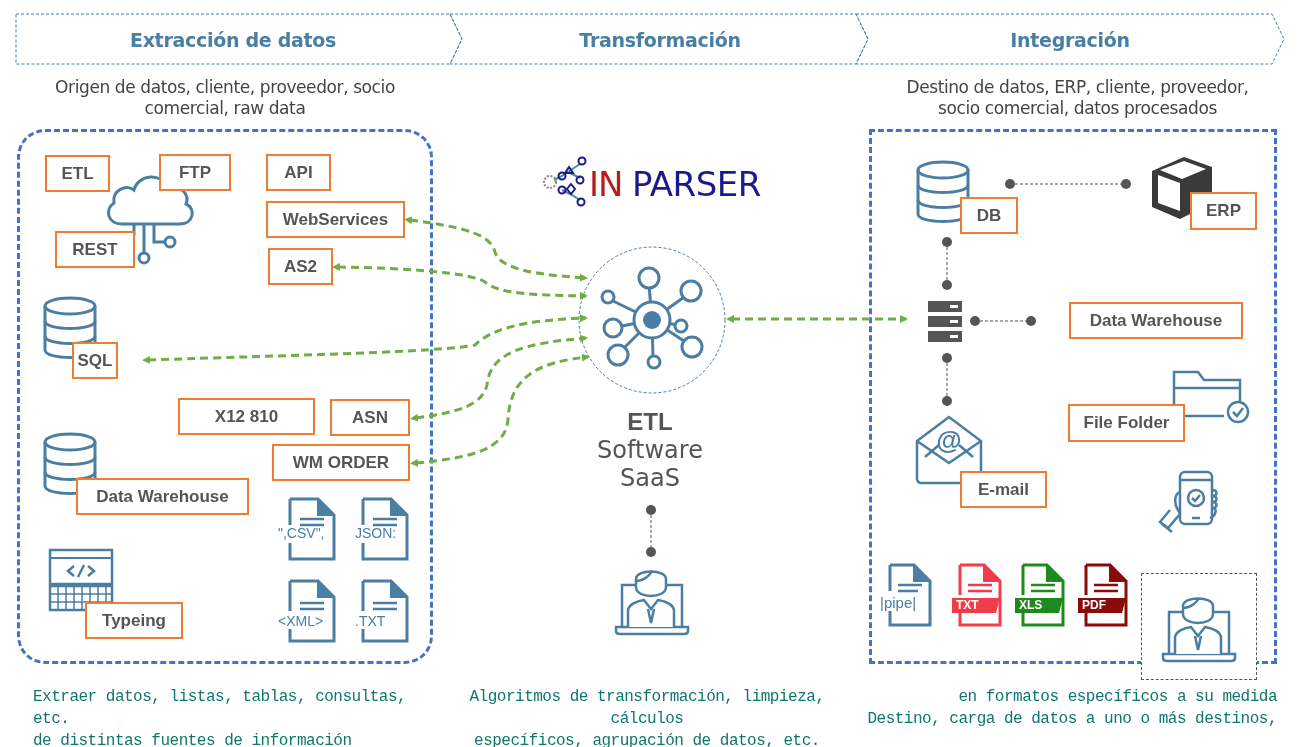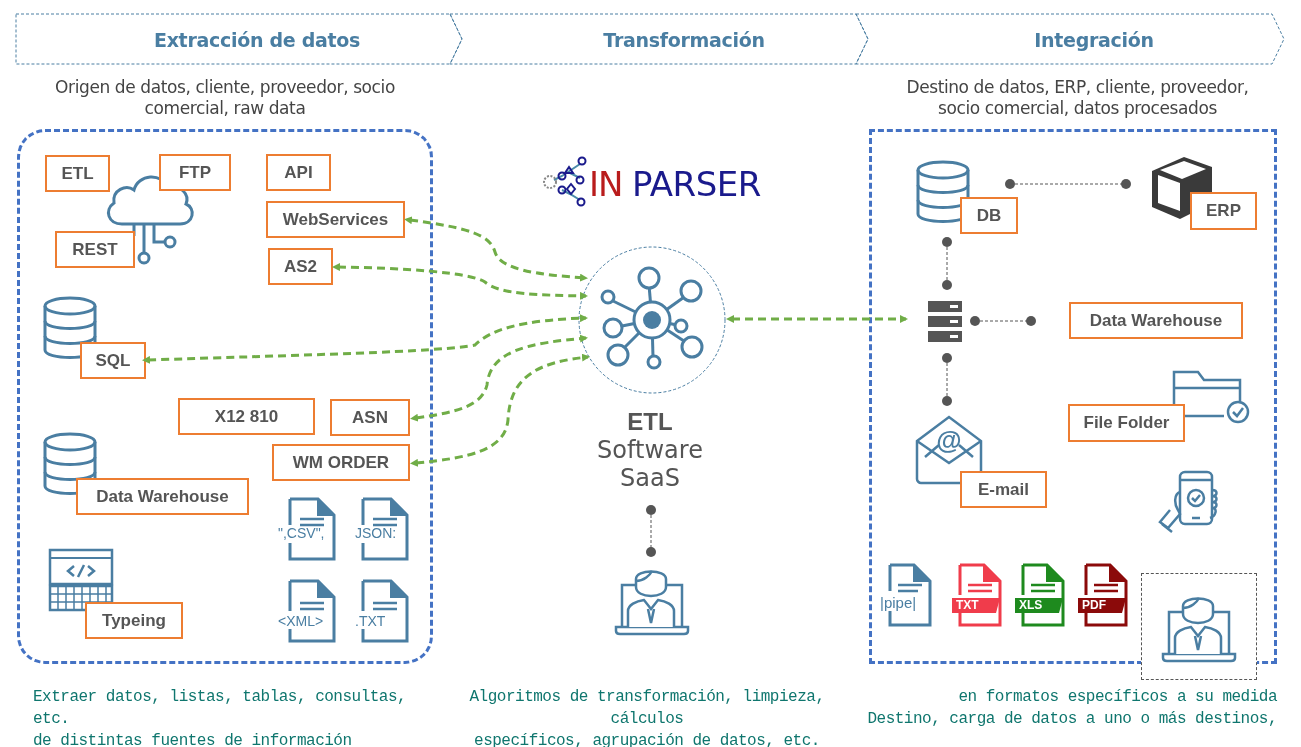--- a/index.html
+++ b/index.html
@@ -1,18 +1,18 @@
 <!DOCTYPE html>
 <html><head>
 <meta charset="utf-8">
 <style>
   html,body{margin:0;padding:0;background:#fff;}
   body{width:1301px;height:747px;position:relative;overflow:hidden;font-family:"Liberation Sans",sans-serif;}
   .abs{position:absolute;}
-  .stage{position:absolute;top:14px;height:50px;padding-left:48px;}
+  .stage{position:absolute;top:14px;height:50px;}
   .stage-title{position:absolute;top:0;left:0;right:0;height:50px;line-height:52px;text-align:center;color:#4a7ea2;font-weight:bold;font-size:19px;font-family:"DejaVu Sans",sans-serif;letter-spacing:-0.3px;}
   .desc{position:absolute;color:#444;font-size:17px;text-align:center;line-height:21px;font-family:"DejaVu Sans",sans-serif;letter-spacing:-0.4px;}
   .foot{position:absolute;color:#0f766e;font-size:16px;line-height:22px;font-family:Liberation Mono, monospace;letter-spacing:-0.5px;}
   .panel{position:absolute;border:3px dashed #4472c4;box-sizing:border-box;}
   .tag{position:absolute;border:2px solid #ed7d31;background:#fff;color:#555;font-weight:bold;font-size:17px;box-sizing:border-box;text-align:center;font-family:"Liberation Sans",sans-serif;display:flex;align-items:center;justify-content:center;}
   .center-label{position:absolute;text-align:center;color:#555;font-size:24px;line-height:28px;font-family:"DejaVu Sans",sans-serif;}
   svg{position:absolute;overflow:visible;}
   .doc-text{position:absolute;font-family:"Liberation Sans",sans-serif;font-size:14px;color:#4a7ea2;}
 </style>
 </head>
@@ -104,21 +104,21 @@
   </svg>
   <div class="doc-text" style="left:0;top:34px;">.TXT</div>
 </div>
 
 <div class="tag" style="left:45px;top:155px;width:65px;height:37px;">ETL</div>
 <div class="tag" style="left:159px;top:154px;width:72px;height:37px;">FTP</div>
 <div class="tag" style="left:55px;top:231px;width:80px;height:37px;">REST</div>
 <div class="tag" style="left:266px;top:154px;width:65px;height:37px;">API</div>
 <div class="tag" style="left:266px;top:201px;width:139px;height:37px;">WebServices</div>
 <div class="tag" style="left:268px;top:248px;width:65px;height:37px;">AS2</div>
-<div class="tag" style="left:80px;top:342px;width:66px;height:37px;">SQL</div>
+<div class="tag" style="left:72px;top:342px;width:46px;height:37px;">SQL</div>
 <div class="tag" style="left:178px;top:398px;width:137px;height:37px;">X12 810</div>
 <div class="tag" style="left:330px;top:399px;width:80px;height:37px;">ASN</div>
 <div class="tag" style="left:272px;top:444px;width:138px;height:37px;">WM ORDER</div>
 <div class="tag" style="left:76px;top:478px;width:173px;height:37px;">Data Warehouse</div>
 <div class="tag" style="left:85px;top:602px;width:98px;height:37px;">Typeing</div>
 
 <div class="abs" style="left:540px;top:156px;width:240px;height:56px;">
   <svg width="60" height="56" viewBox="0 0 60 56" style="left:0;top:0;">
     <path d="M14,24 L22,20 L28,16 L40,8 M22,34 L30,38 L40,44 M28,16 L40,22" stroke="#4a8aa8" stroke-width="2" fill="none"></path>
     <circle cx="10" cy="26" r="6" fill="none" stroke="#888" stroke-width="2" stroke-dasharray="2,1.5"></circle>

